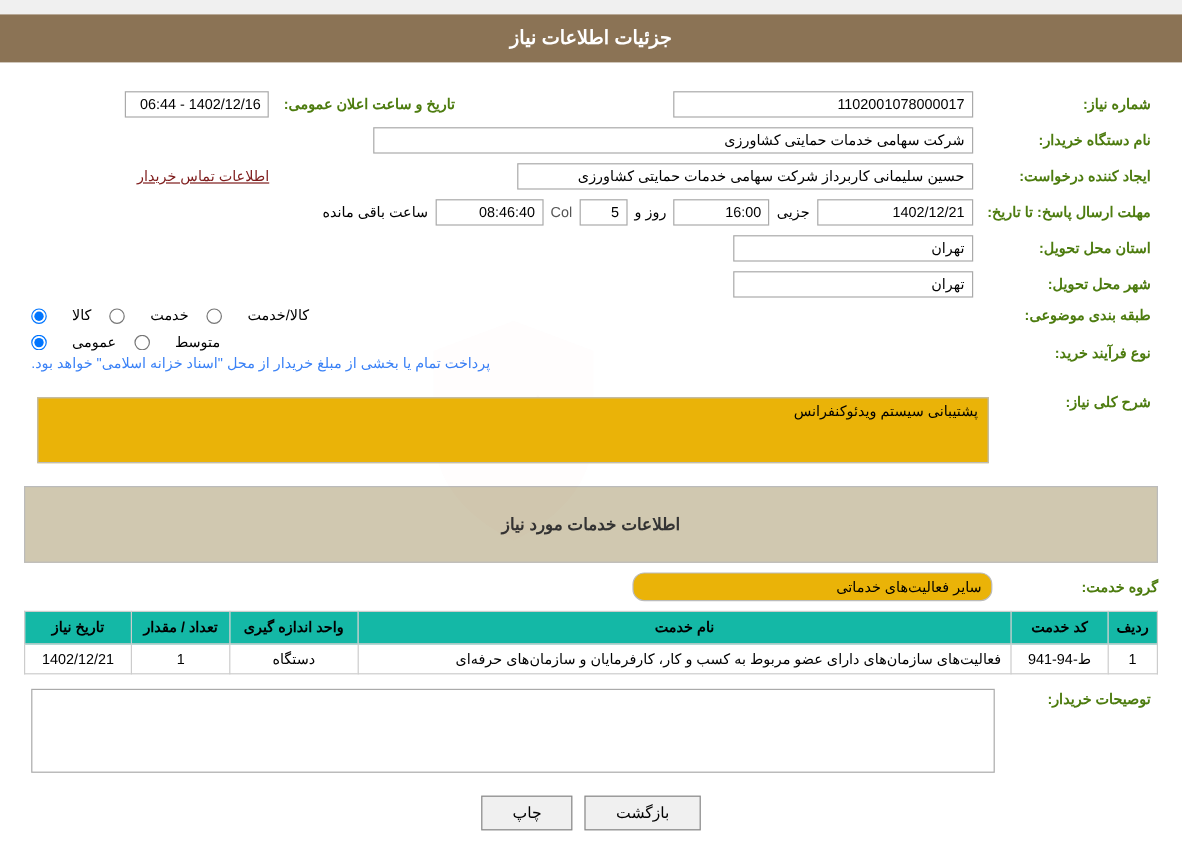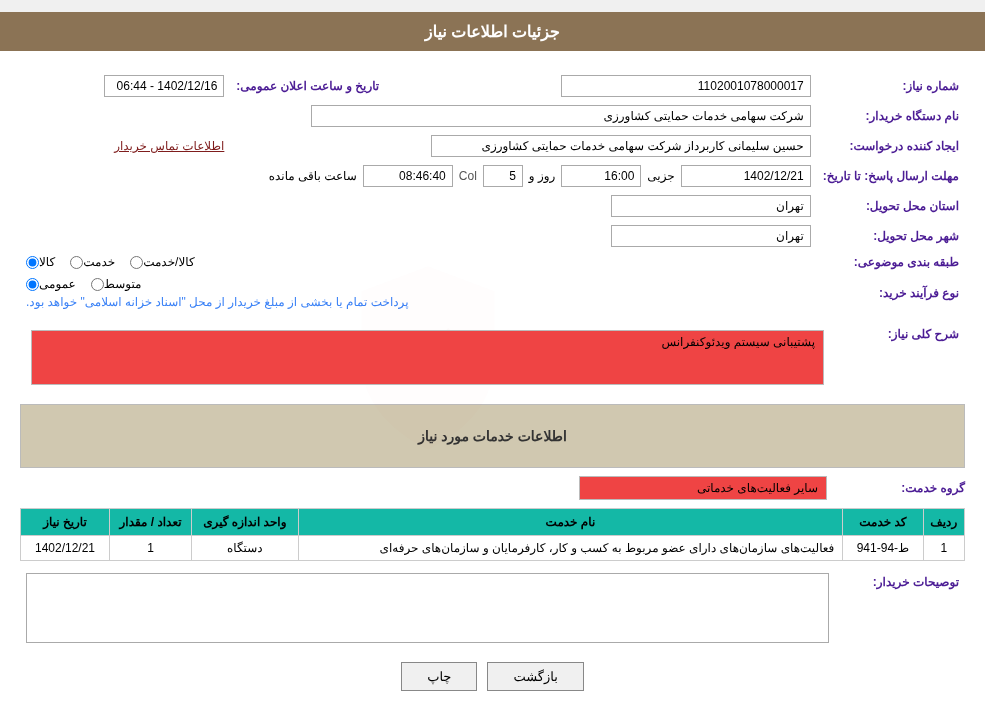--- a/index.html
+++ b/index.html
@@ -32,21 +32,21 @@
       width: 100%;
       border-collapse: collapse;
       margin-bottom: 8px;
     }
     .info-table td {
       padding: 4px 6px;
       vertical-align: middle;
       font-size: 12px;
     }
     .label-cell {
-      color: #4c1d95;
+      color: #4d7c0f;
       white-space: nowrap;
       text-align: right;
       font-weight: bold;
       width: 130px;
     }
     .value-cell {
       text-align: right;
     }
     .input-box {
       border: 1px solid #aaa;
@@ -96,21 +96,21 @@
     .services-table tr:nth-child(even) td { background: #f8f5f0; }
     .radio-group {
       display: flex;
       gap: 15px;
       align-items: center;
       justify-content: flex-end;
     }
     .radio-item {
       display: flex;
       align-items: center;
-      gap: 0;
+      gap: 21px;
     }
     .buyer-desc-area {
       width: 100%;
       min-height: 70px;
       border: 1px solid #aaa;
       padding: 4px;
       background: #fff;
     }
     .buttons-row {
       display: flex;
@@ -151,21 +151,21 @@
     }
     .group-row {
       display: flex;
       align-items: center;
       gap: 8px;
       margin: 4px 0;
     }
     .border-box {
       border: 1px solid #bbb;
       padding: 4px 8px;
-      background: #ef4444;
+      background: #eab308;
       min-height: 22px;
       display: inline-block;
     }
   </style>
 </head>
 <body>
 
 <div class="page-container">
 
   <div class="header-bar">
@@ -293,21 +293,21 @@
           </div>
         </td>
       </tr>
     </tbody>
       </table>
 
     <div class="section-header">اطلاعات خدمات مورد نیاز</div>
 
     <div class="group-row">
       <span class="label-cell" style="width:130px;">گروه خدمت:</span>
-      <span class="border-box" style="width:248px;">سایر فعالیت‌های خدماتی</span>
+      <span class="border-box" style="width:300px;border-radius:10px;">سایر فعالیت‌های خدماتی</span>
     </div>
 
     <table class="services-table">
       <thead>
         <tr>
           <th><span>ردیف</span></th>
           <th><span>کد خدمت</span></th>
           <th><span>نام خدمت</span></th>
           <th><span>واحد اندازه گیری</span></th>
           <th><span>تعداد / مقدار</span></th>

